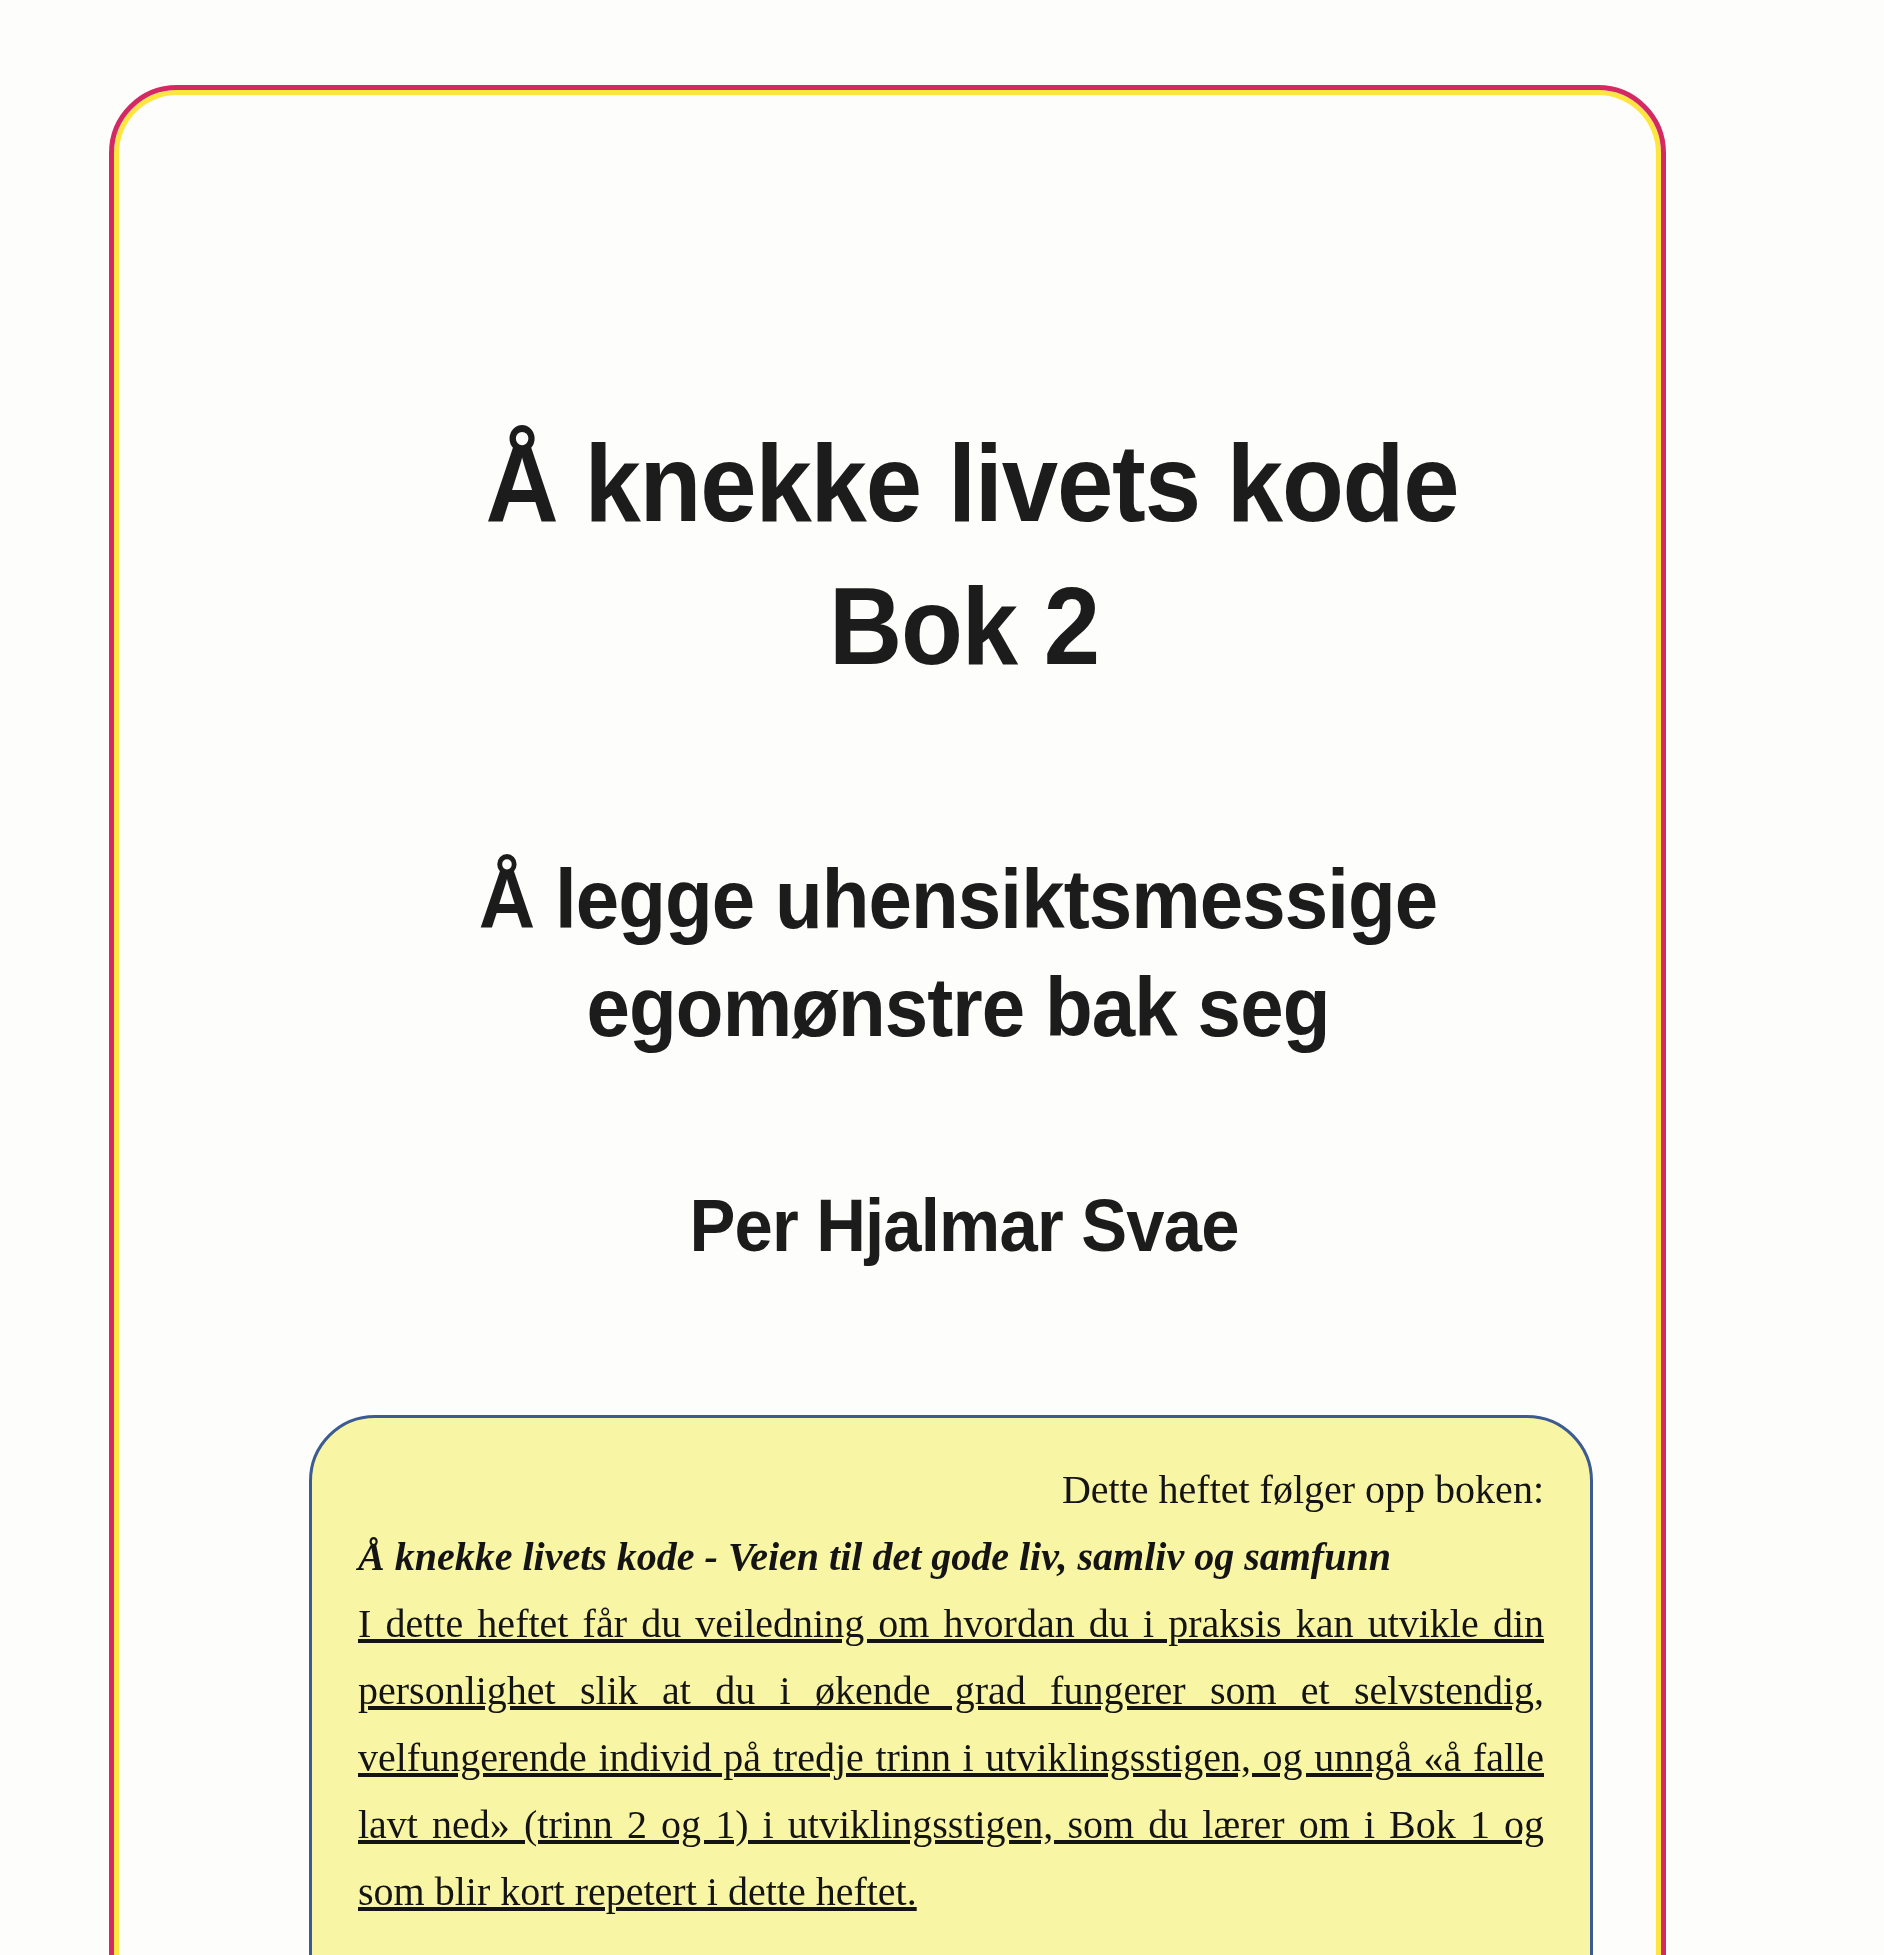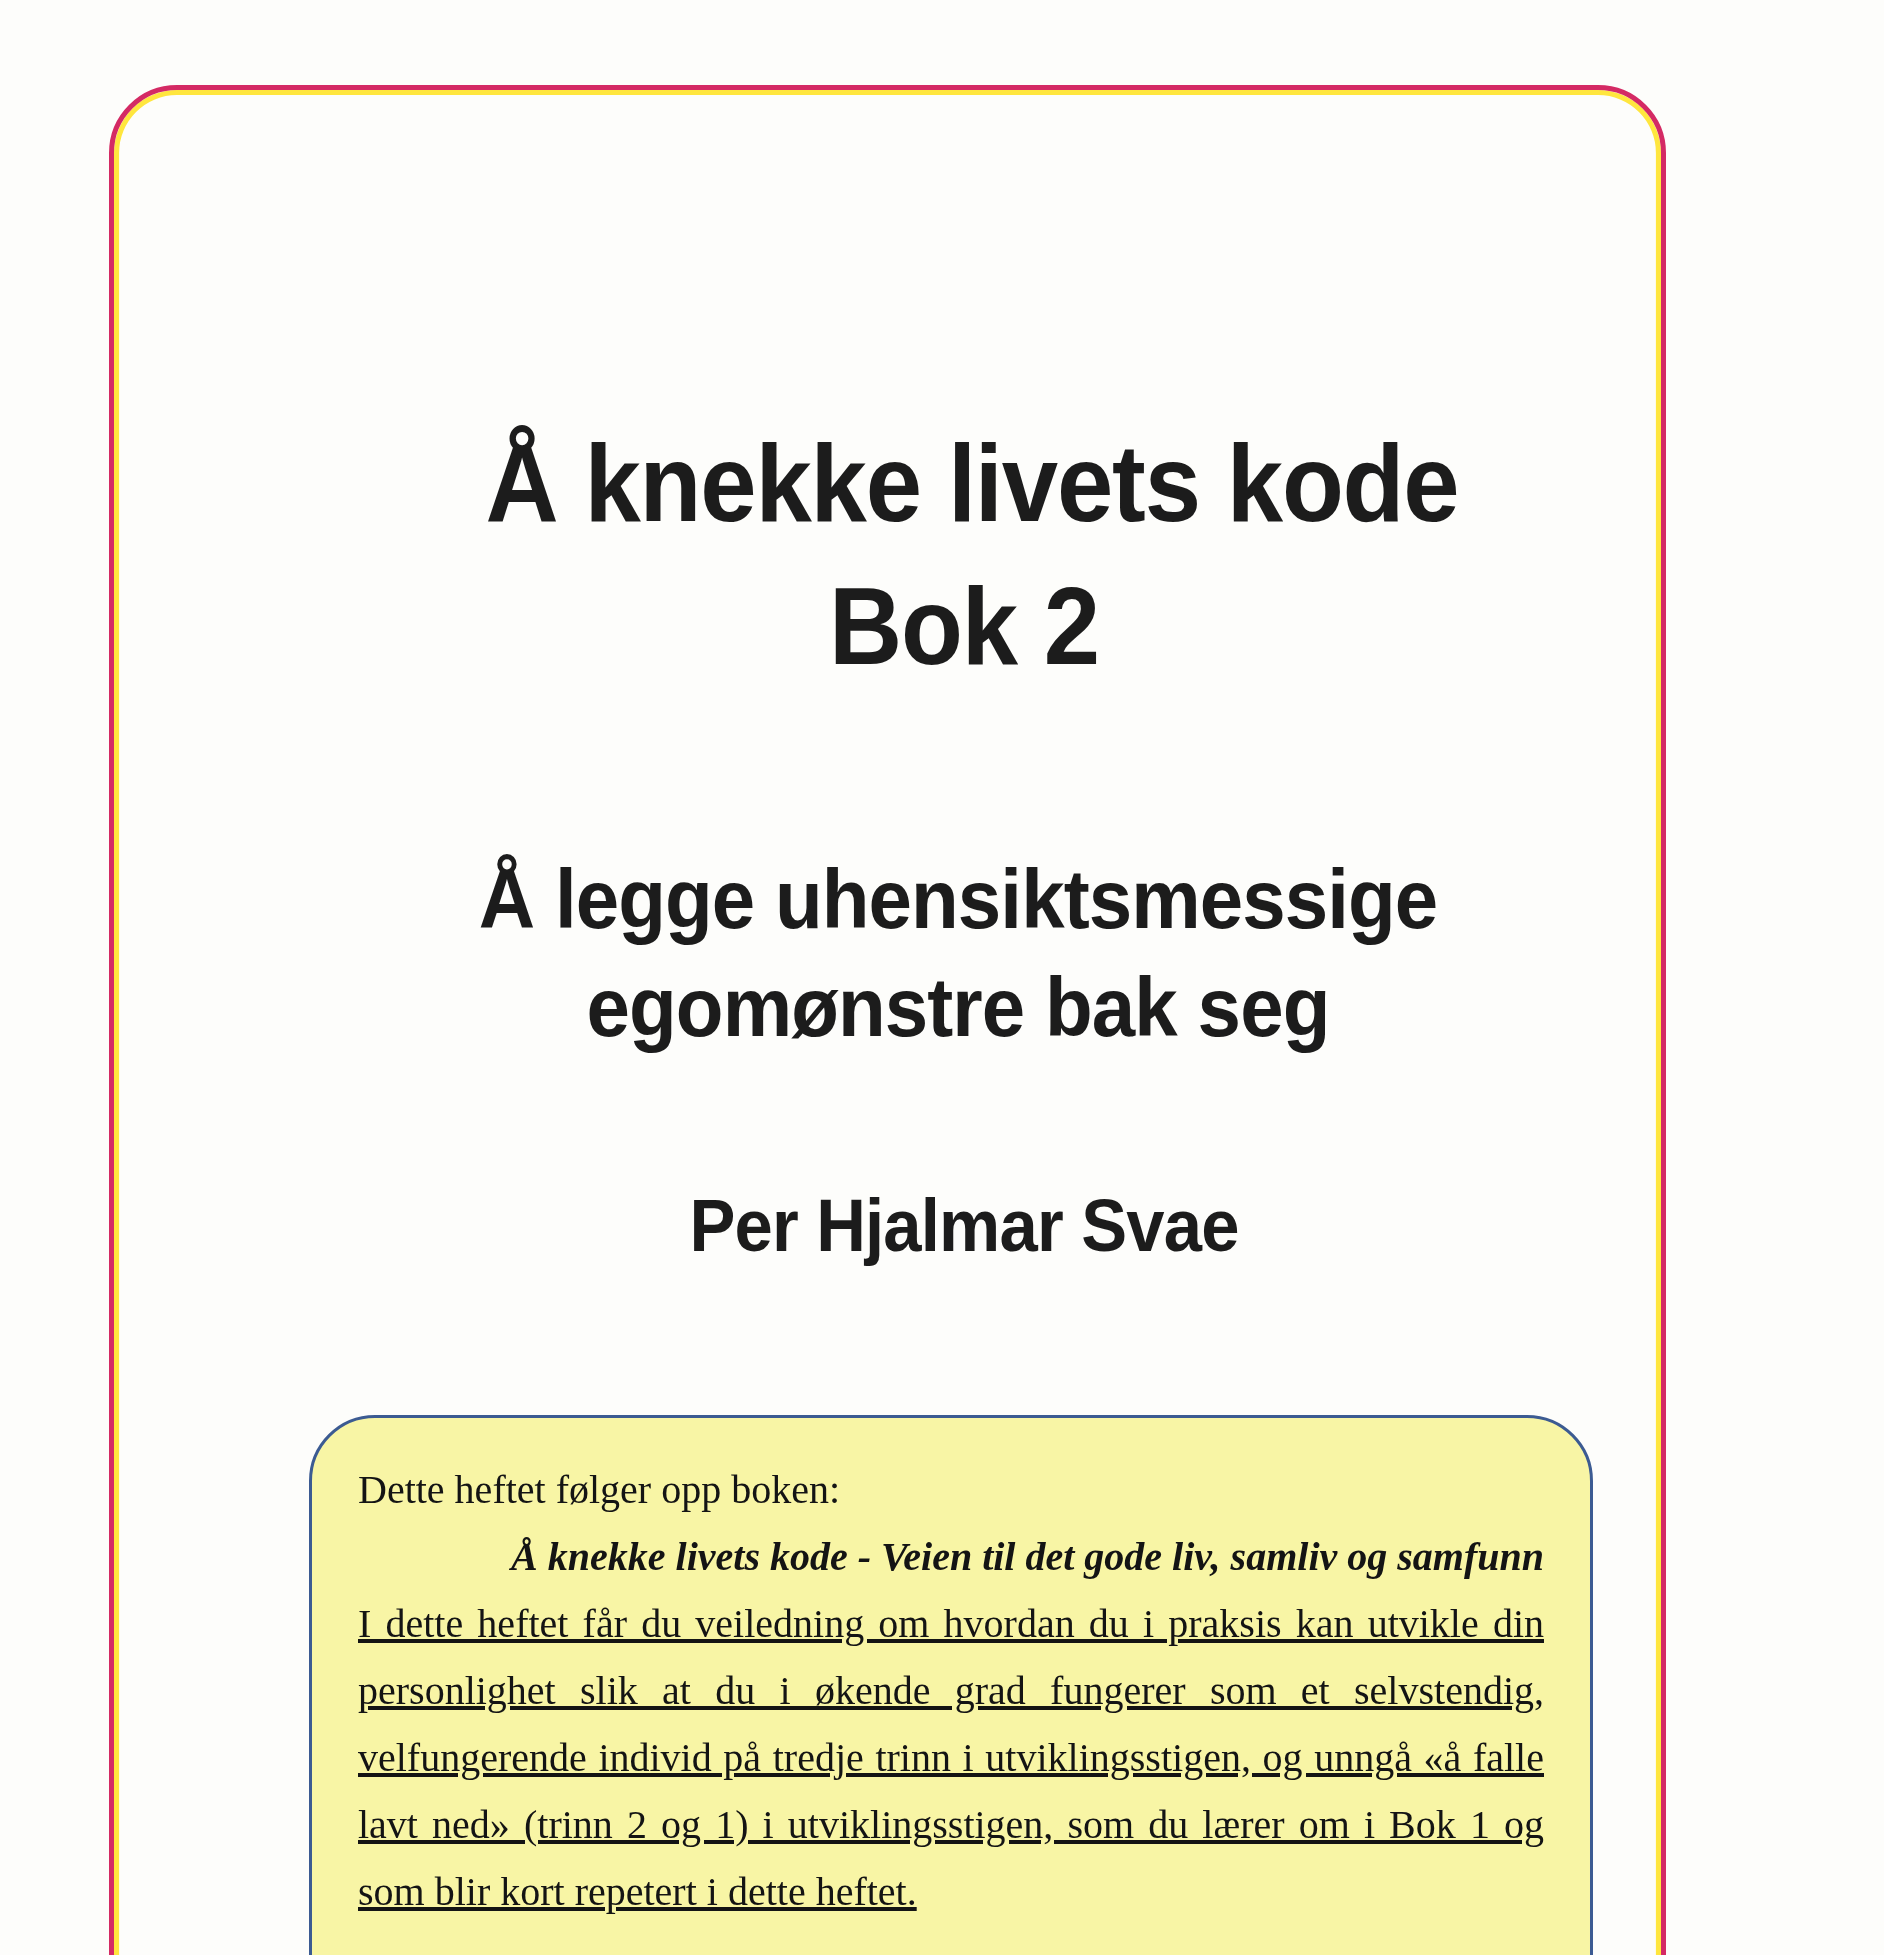--- a/index.html
+++ b/index.html
@@ -43,22 +43,22 @@
     box-sizing:border-box;
     background:#f8f5a5;
     border:3.5px solid #3c5b92;
     border-radius:66px;
     padding:38px 46px 0 46px;
     font-family:"Liberation Serif",serif;
     color:#141414;
     font-size:40px;line-height:67px;
   }
   .info-box p{margin:0;padding:0;}
-  .info-intro{text-align:left;}
-  .info-ref{text-align:right;font-weight:bold;font-style:italic;}
+  .info-intro{text-align:right;}
+  .info-ref{text-align:left;font-weight:bold;font-style:italic;}
   .info-desc{text-align:justify;text-decoration:underline;}
 </style>
 </head>
 <body>
 
 <div class="page">
 
   <div class="frame"></div>
 
   <div class="sans-line title-1">Å knekke livets kode</div>

